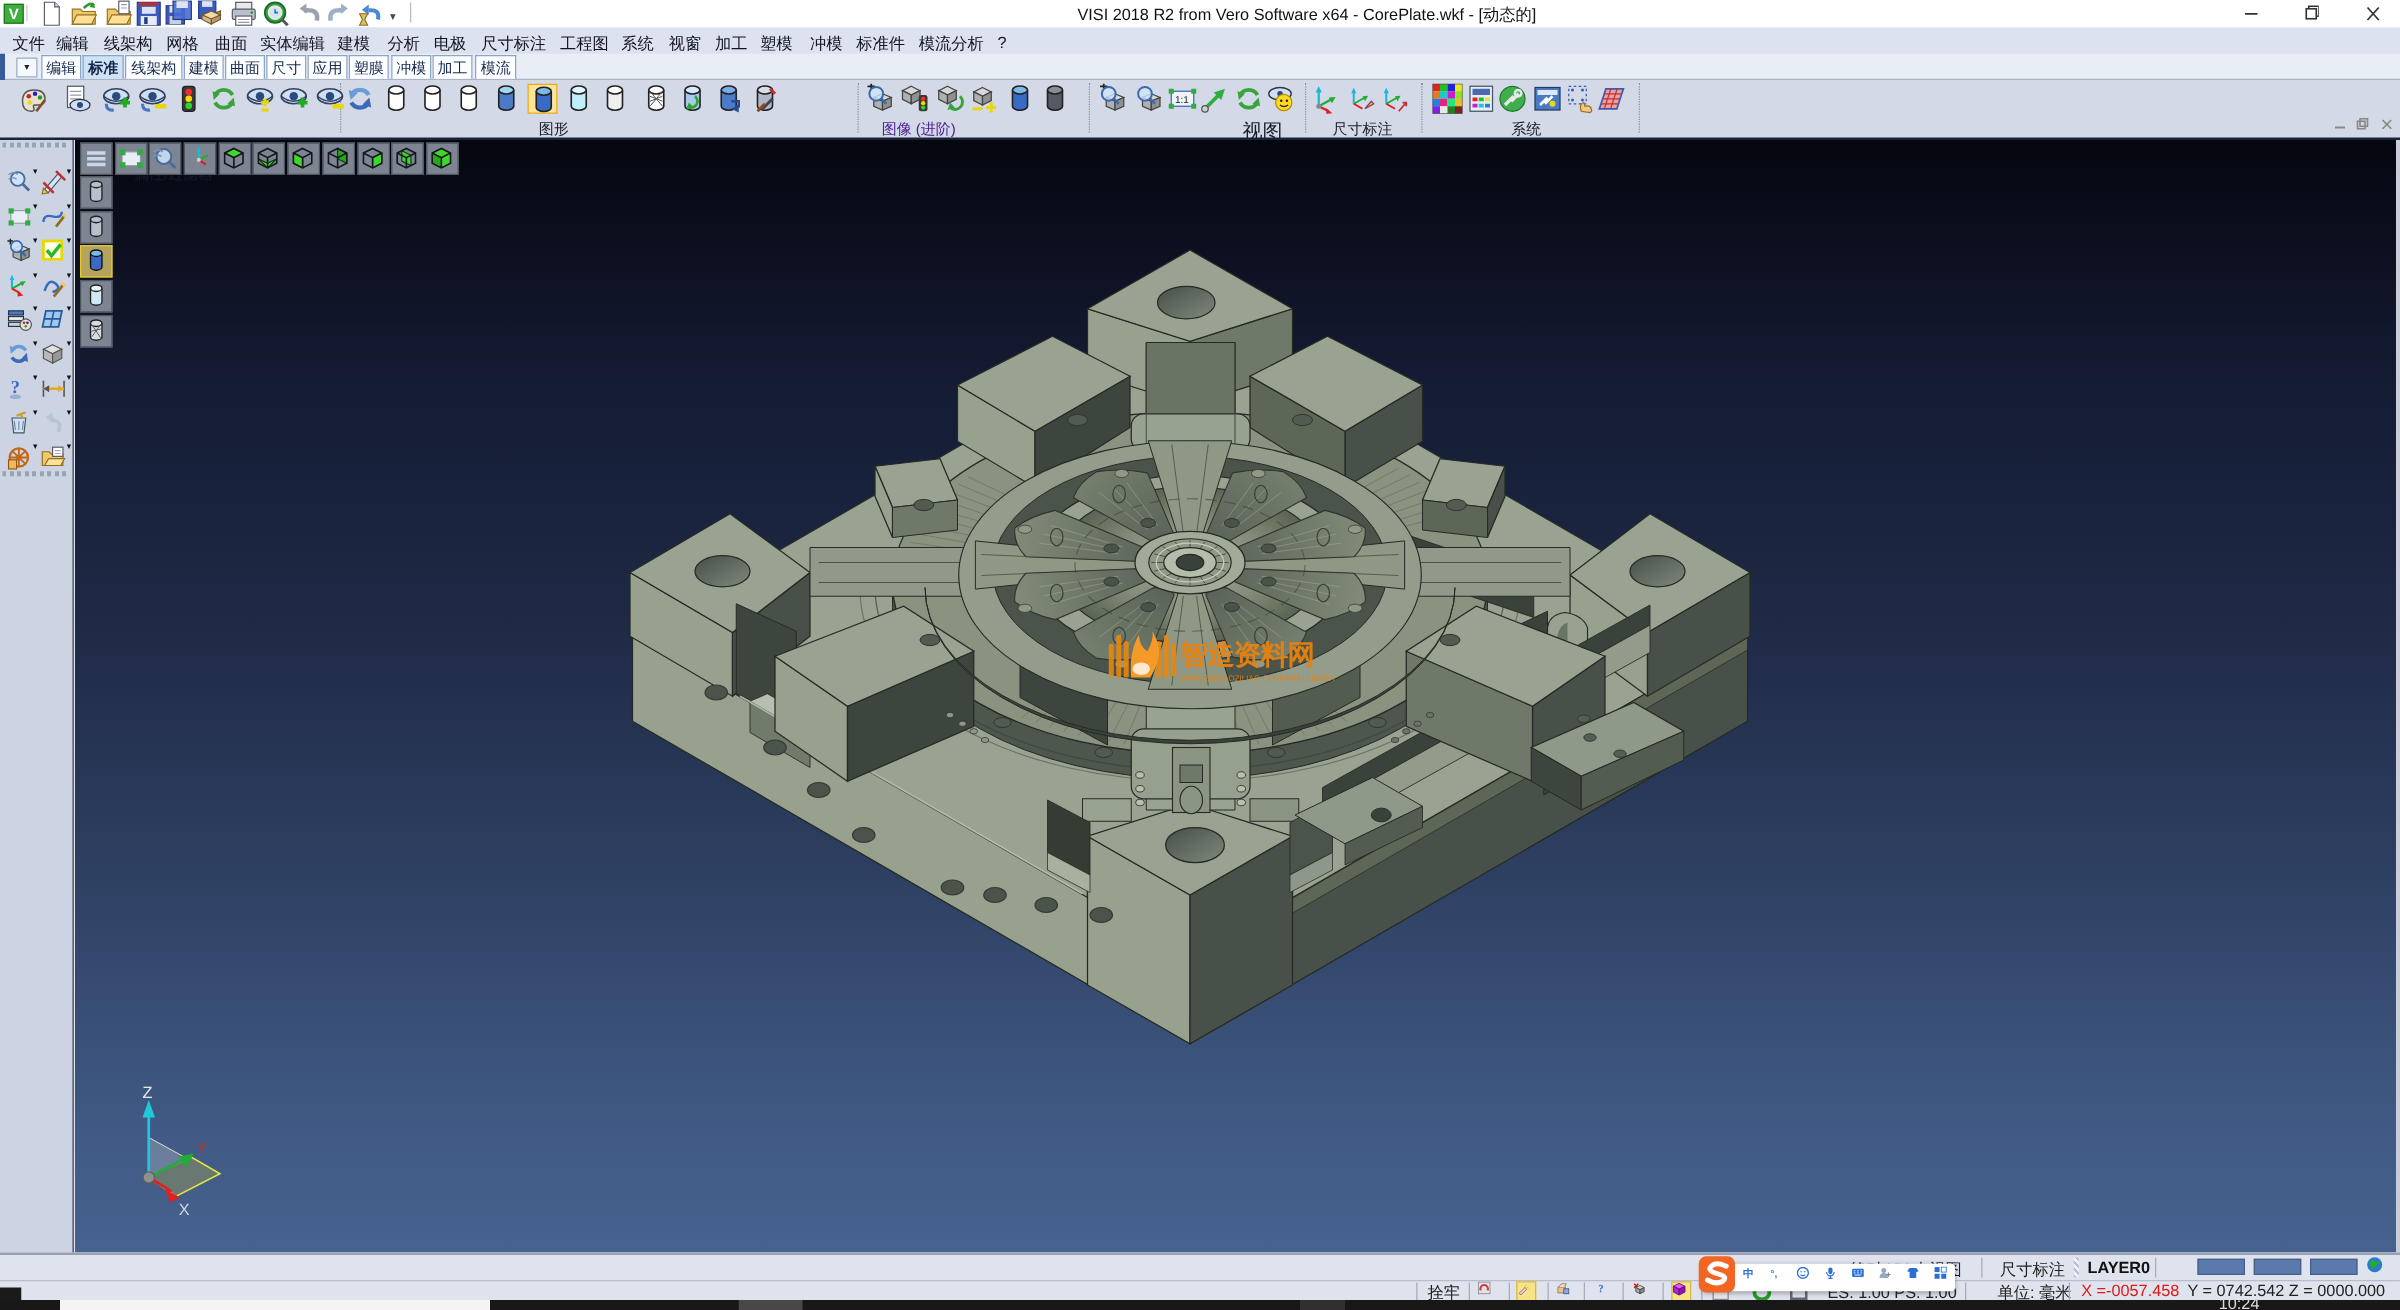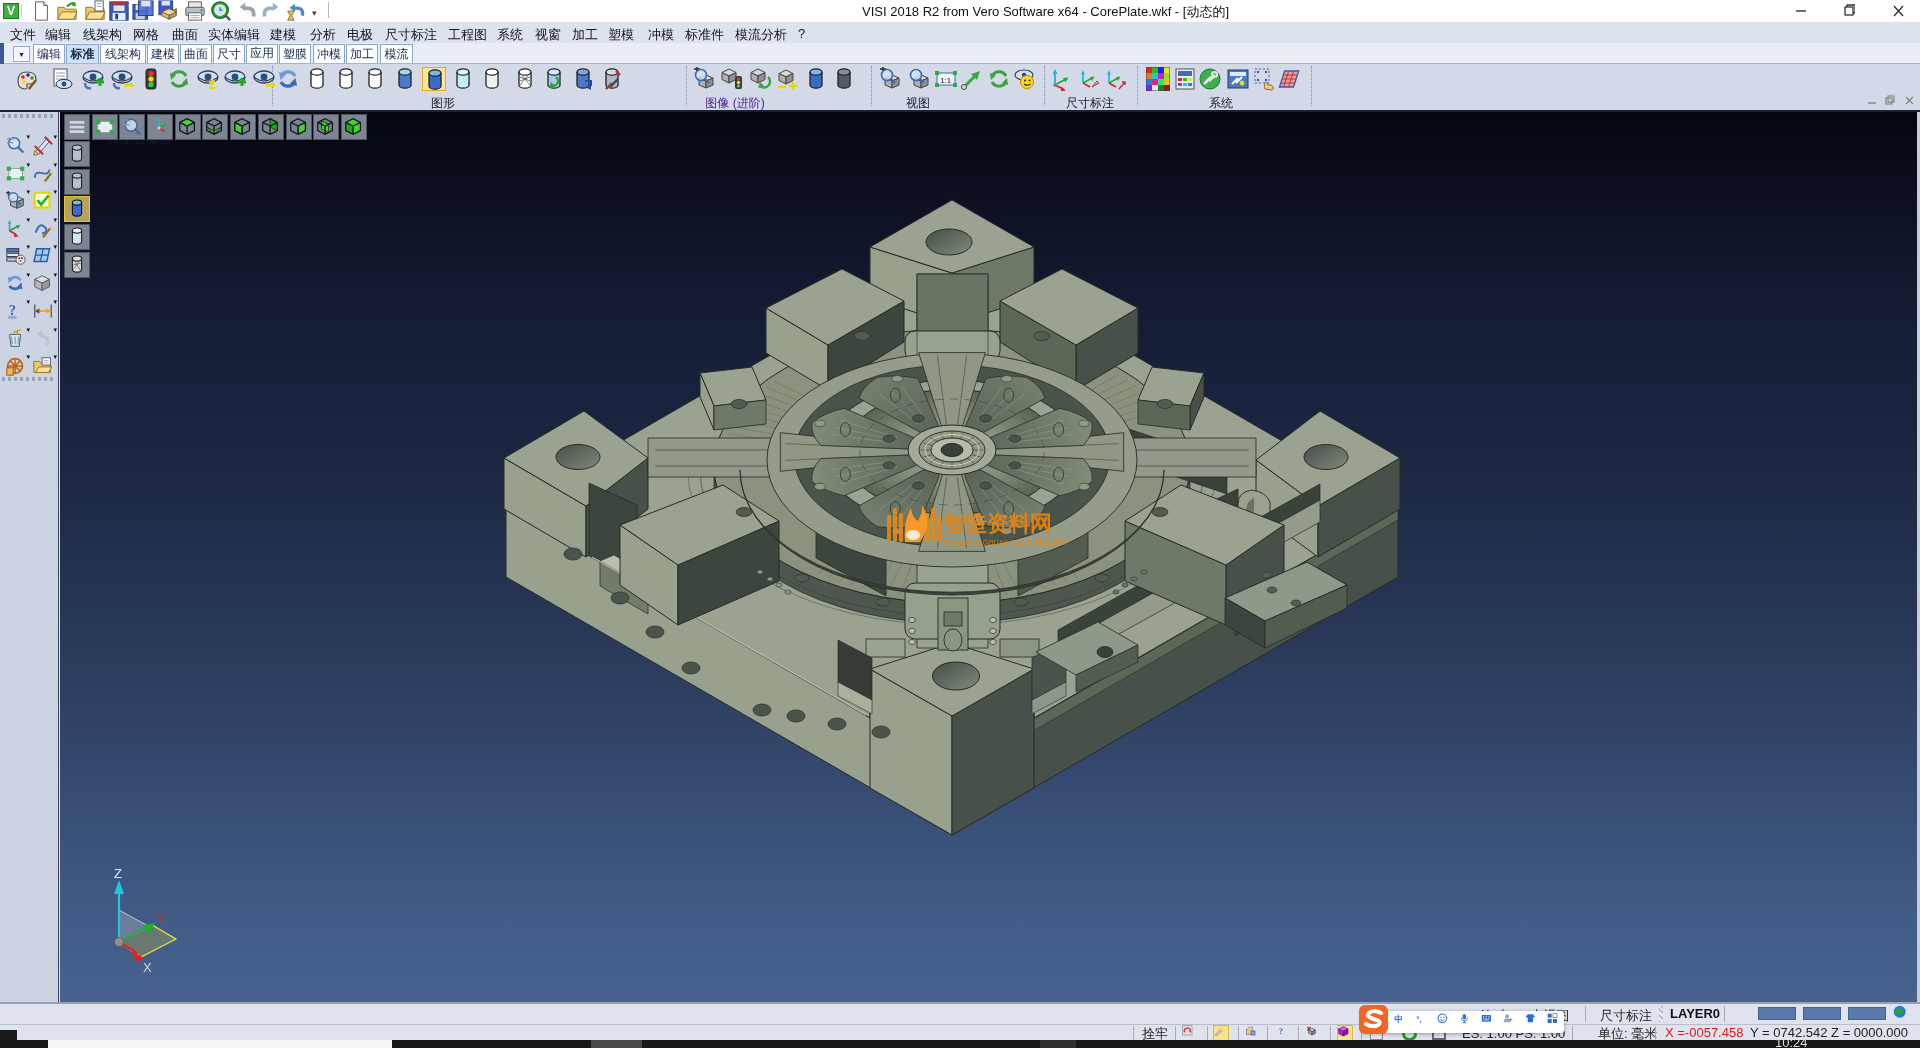--- a/index.html
+++ b/index.html
@@ -420,21 +420,21 @@
 
 <div class="abs" style="left:0;top:43px;width:1920px;height:21px;background:#e9edf5;border-bottom:1px solid #aab4c8;">
   <div class="abs" style="left:0;top:0;width:4px;height:21px;background:#3a5a9a;"></div>
   <div style="position:absolute;left:13px;top:3px;width:17px;height:16px;background:#f4f7fb;border:1px solid #98abc8;font-size:7px;text-align:center;line-height:15px;color:#223;">▼</div>
     <div style="position:absolute;left:33px;top:1px;width:32px;height:19px;background:#fdfeff;border:1px solid #8aa5c8;border-bottom:none;font-size:12px;font-weight:normal;text-align:center;line-height:19px;color:#16294d;">编辑</div>
     <div style="position:absolute;left:66px;top:1px;width:33px;height:19px;background:#cfe3f7;border:1px solid #8aa5c8;border-bottom:none;font-size:12px;font-weight:bold;text-align:center;line-height:19px;color:#16294d;">标准</div>
     <div style="position:absolute;left:100px;top:1px;width:46px;height:19px;background:#fdfeff;border:1px solid #8aa5c8;border-bottom:none;font-size:12px;font-weight:normal;text-align:center;line-height:19px;color:#16294d;">线架构</div>
     <div style="position:absolute;left:147px;top:1px;width:32px;height:19px;background:#fdfeff;border:1px solid #8aa5c8;border-bottom:none;font-size:12px;font-weight:normal;text-align:center;line-height:19px;color:#16294d;">建模</div>
     <div style="position:absolute;left:180px;top:1px;width:32px;height:19px;background:#fdfeff;border:1px solid #8aa5c8;border-bottom:none;font-size:12px;font-weight:normal;text-align:center;line-height:19px;color:#16294d;">曲面</div>
     <div style="position:absolute;left:213px;top:1px;width:32px;height:19px;background:#fdfeff;border:1px solid #8aa5c8;border-bottom:none;font-size:12px;font-weight:normal;text-align:center;line-height:19px;color:#16294d;">尺寸</div>
-    <div style="position:absolute;left:246px;top:1px;width:32px;height:19px;background:#fdfeff;border:1px solid #8aa5c8;border-bottom:none;font-size:12px;font-weight:normal;text-align:center;line-height:19px;color:#16294d;font-family:Liberation Mono, monospace;">应用</div>
+    <div style="position:absolute;left:246px;top:1px;width:32px;height:19px;background:#fdfeff;border:1px solid #8aa5c8;border-bottom:none;font-size:12px;font-weight:normal;text-align:center;line-height:19px;color:#16294d;">应用</div>
     <div style="position:absolute;left:279px;top:1px;width:32px;height:19px;background:#fdfeff;border:1px solid #8aa5c8;border-bottom:none;font-size:12px;font-weight:normal;text-align:center;line-height:19px;color:#16294d;">塑膜</div>
     <div style="position:absolute;left:313px;top:1px;width:32px;height:19px;background:#fdfeff;border:1px solid #8aa5c8;border-bottom:none;font-size:12px;font-weight:normal;text-align:center;line-height:19px;color:#16294d;">冲模</div>
     <div style="position:absolute;left:346px;top:1px;width:32px;height:19px;background:#fdfeff;border:1px solid #8aa5c8;border-bottom:none;font-size:12px;font-weight:normal;text-align:center;line-height:19px;color:#16294d;">加工</div>
     <div style="position:absolute;left:380px;top:1px;width:33px;height:19px;background:#fdfeff;border:1px solid #8aa5c8;border-bottom:none;font-size:12px;font-weight:normal;text-align:center;line-height:19px;color:#16294d;">模流</div>
 </div>
 
 <div class="abs" style="left:0;top:64px;width:1920px;height:46px;background:#d3d9e7;">
   <div class="abs" style="left:0;top:0;width:1920px;height:46px;"></div>
   <div style="position:absolute;left:272px;top:2px;width:0px;height:40px;border-left:1px dotted #8a90a0;"></div>
     <div style="position:absolute;left:686px;top:2px;width:0px;height:40px;border-left:1px dotted #8a90a0;"></div>
@@ -715,21 +715,21 @@
       </svg></div>
     <div style="position:absolute;left:1278px;top:3px;width:24px;height:24px;"><svg width="24" height="24" viewBox="0 0 24 24">
         <g transform="skewX(-18)">
           <rect x="8" y="4" width="14" height="16" fill="#e8a0a0" stroke="#3a5ab0" stroke-width="1.4"></rect>
           <path d="M8 8 h14 M8 12 h14 M8 16 h14 M12 4 v16 M17 4 v16" stroke="#c03030" stroke-width="1"></path>
         </g>
       </svg></div>
     <div style="position:absolute;left:79px;top:31px;width:120px;text-align:center;font-size:12px;color:#1a1a28;margin-top:36px;">属性/过滤器</div>
     <div style="position:absolute;left:383px;top:31px;width:120px;text-align:center;font-size:12px;color:#1a1a28;">图形</div>
     <div style="position:absolute;left:675px;top:31px;width:120px;text-align:center;font-size:12px;color:#4c1d95;">图像 (进阶)</div>
-    <div style="position:absolute;left:906px;top:31px;width:120px;text-align:left;font-size:12px;color:#1a1a28;">视图</div>
+    <div style="position:absolute;left:906px;top:31px;width:120px;text-align:right;font-size:16px;color:#1a1a28;">视图</div>
     <div style="position:absolute;left:1030px;top:31px;width:120px;text-align:center;font-size:12px;color:#1a1a28;">尺寸标注</div>
     <div style="position:absolute;left:1161px;top:31px;width:120px;text-align:center;font-size:12px;color:#1a1a28;">系统</div>
     <div style="position:absolute;left:1866px;top:29px;width:50px;height:13px;"><svg width="50" height="13" viewBox="0 0 50 13">
         <path d="M2 9 h8" stroke="#8a8a84" stroke-width="1.5"></path>
         <rect x="20" y="4" width="6" height="6" fill="none" stroke="#8a8a84" stroke-width="1.3"></rect>
         <rect x="22" y="2" width="6" height="6" fill="none" stroke="#8a8a84" stroke-width="1.3"></rect>
         <path d="M40 3 l7 7 M47 3 l-7 7" stroke="#8a8a84" stroke-width="1.4"></path>
       </svg></div>
 </div>
 <div class="abs" style="left:0;top:110px;width:1920px;height:2px;background:#1a2238;"></div>

